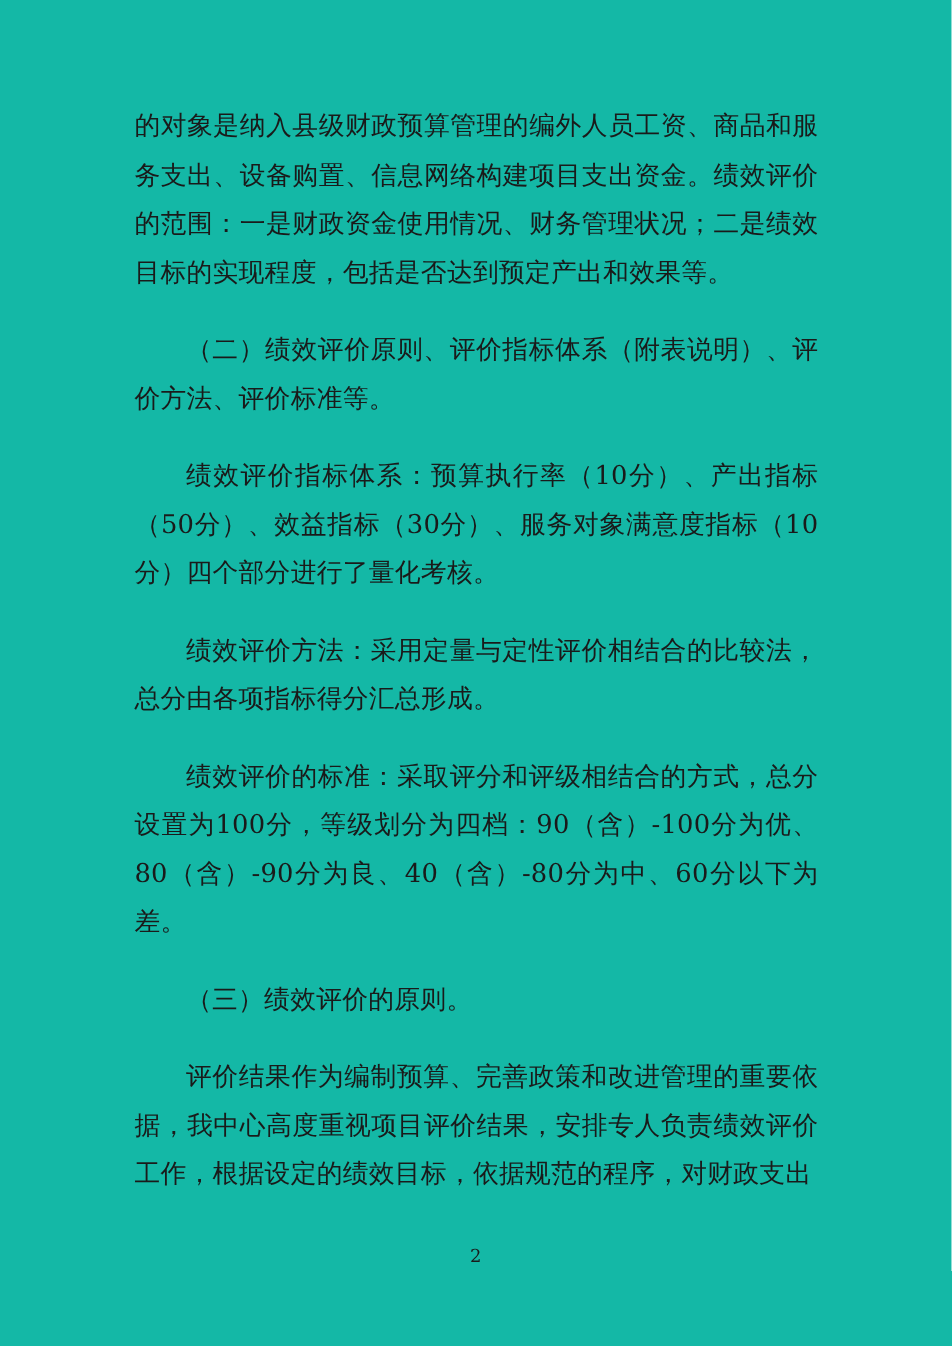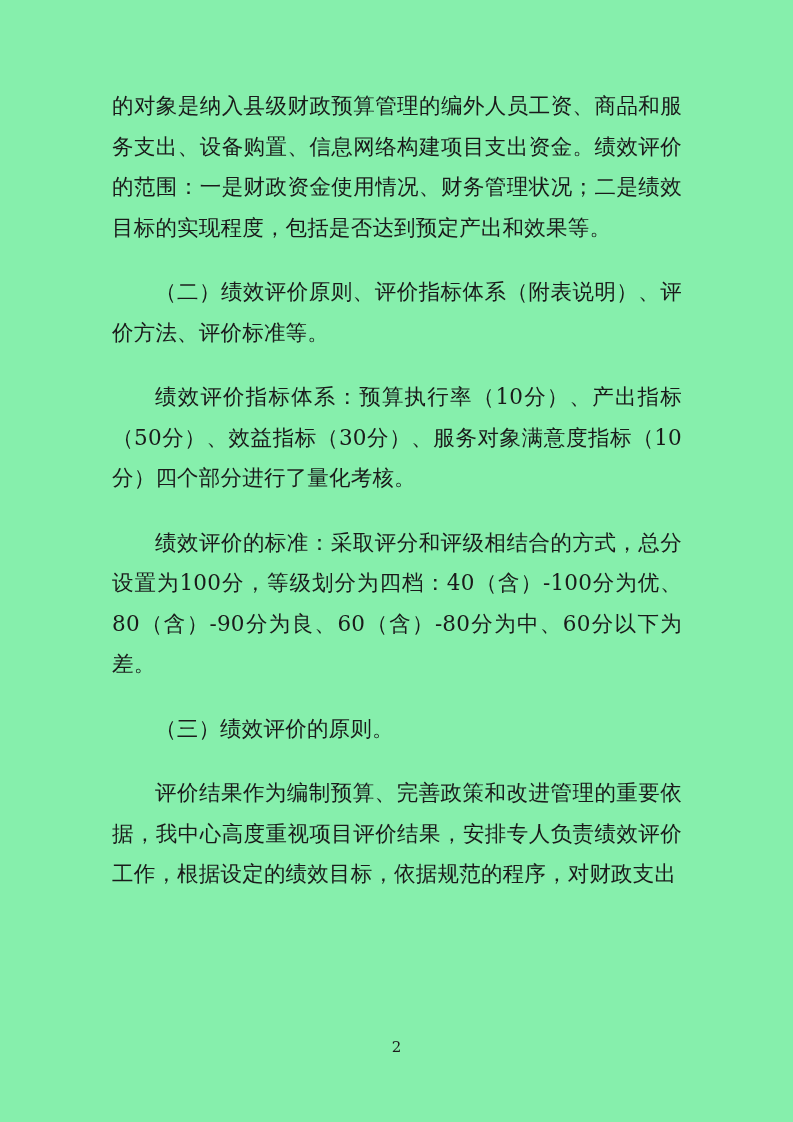--- a/index.html
+++ b/index.html
@@ -7,21 +7,21 @@
     padding: 0;
     background: #ffffff;
   }
   body {
     font-family: "DejaVu Serif", serif;
   }
   .page {
     position: relative;
     width: 793px;
     height: 1122px;
-    background: #86efac;
+    background: #14b8a6;
     margin: 0 auto;
     overflow: hidden;
     box-sizing: border-box;
   }
   .content {
     position: absolute;
     left: 112px;
     top: 86px;
     width: 570px;
   }
@@ -51,18 +51,19 @@
   }
 </style>
 </head>
 <body>
 
 <div class="page">
   <div class="content">
     <p class="para">的对象是纳入县级财政预算管理的编外人员工资、商品和服务支出、设备购置、信息网络构建项目支出资金。绩效评价的范围：一是财政资金使用情况、财务管理状况；二是绩效目标的实现程度，包括是否达到预定产出和效果等。</p>
     <p class="para indent">（二）绩效评价原则、评价指标体系（附表说明）、评价方法、评价标准等。</p>
     <p class="para indent">绩效评价指标体系：预算执行率（10分）、产出指标（50分）、效益指标（30分）、服务对象满意度指标（10分）四个部分进行了量化考核。</p>
-    <p class="para indent">绩效评价的标准：采取评分和评级相结合的方式，总分设置为100分，等级划分为四档：40（含）-100分为优、80（含）-90分为良、60（含）-80分为中、60分以下为差。</p>
+    <p class="para indent">绩效评价方法：采用定量与定性评价相结合的比较法，总分由各项指标得分汇总形成。</p>
+    <p class="para indent">绩效评价的标准：采取评分和评级相结合的方式，总分设置为100分，等级划分为四档：90（含）-100分为优、80（含）-90分为良、40（含）-80分为中、60分以下为差。</p>
     <p class="para indent">（三）绩效评价的原则。</p>
     <p class="para indent">评价结果作为编制预算、完善政策和改进管理的重要依据，我中心高度重视项目评价结果，安排专人负责绩效评价工作，根据设定的绩效目标，依据规范的程序，对财政支出</p>
   </div>
   <div class="page-number">2</div>
 </div>
 
 </body></html>

